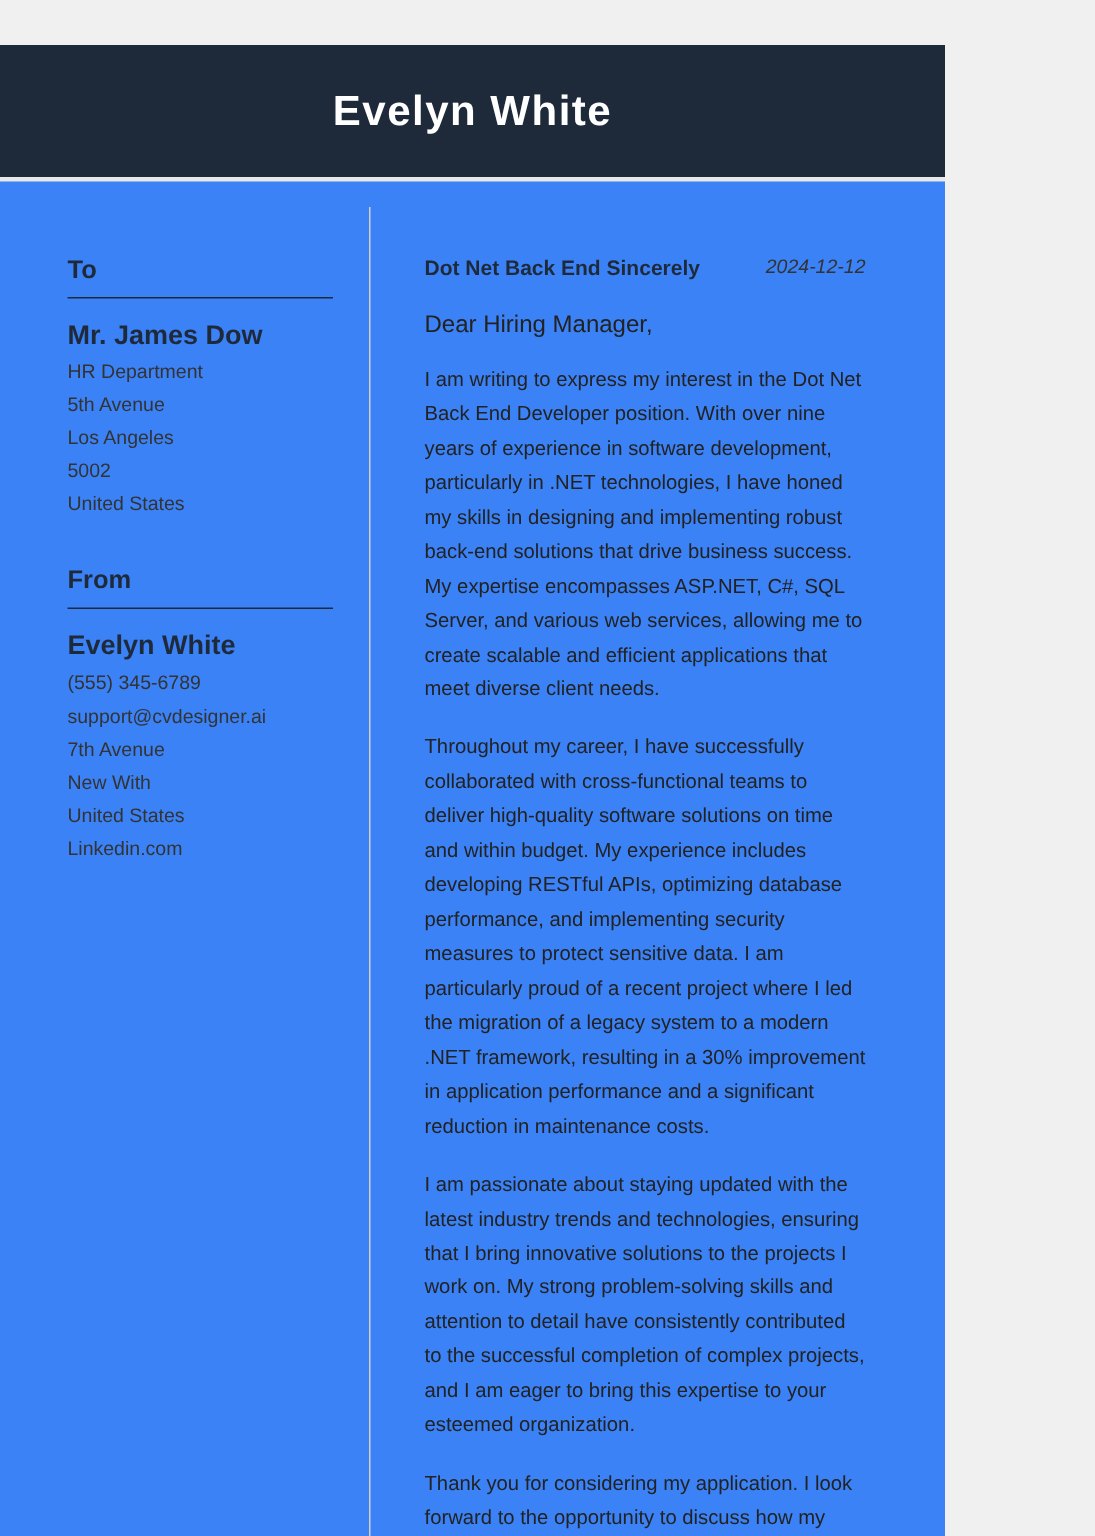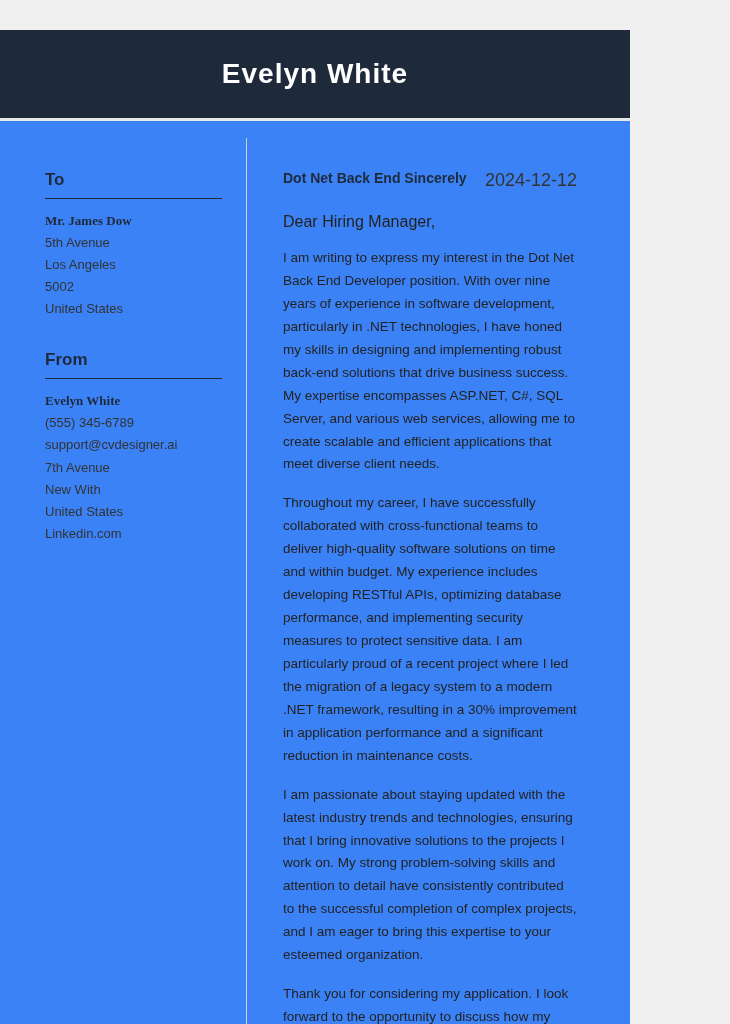--- a/index.html
+++ b/index.html
@@ -60,25 +60,24 @@
       margin-bottom: 8px;
     }
 
     .sidebar-divider {
       border: none;
       border-top: 1.5px solid #1e2a3a;
       margin-bottom: 14px;
     }
 
     .sidebar-label {
-      font-size: 13px;
+      font-size: 18px;
       font-weight: 700;
       color: #1e2a3a;
       margin-bottom: 3px;
-      font-family: Liberation Serif, serif;
     }
 
     .sidebar-text {
       font-size: 13px;
       color: #333;
       line-height: 1.7;
     }
 
     .sidebar-from {
       margin-top: 30px;
@@ -97,22 +96,23 @@
       margin-bottom: 22px;
     }
 
     .letter-job-title {
       font-size: 14px;
       font-weight: 700;
       color: #1e2a3a;
     }
 
     .letter-date {
-      font-size: 18px;
+      font-size: 13px;
       color: #333;
+      font-style: italic;
     }
 
     .letter-greeting {
       font-size: 16px;
       color: #222;
       margin-bottom: 16px;
     }
 
     .letter-paragraph {
       font-size: 13.5px;
@@ -155,20 +155,21 @@
   <div class="header-line"></div>
 
   <div class="main-content">
 
     <div class="sidebar">
 
       <div class="sidebar-to">
         <div class="sidebar-section-title">To</div>
         <hr class="sidebar-divider">
         <div class="sidebar-label">Mr. James Dow</div>
+        <div class="sidebar-text">HR Department</div>
         <div class="sidebar-text">5th Avenue</div>
         <div class="sidebar-text">Los Angeles</div>
         <div class="sidebar-text">5002</div>
         <div class="sidebar-text">United States</div>
       </div>
 
       <div class="sidebar-from">
         <div class="sidebar-section-title">From</div>
         <hr class="sidebar-divider">
         <div class="sidebar-label">Evelyn White</div>

